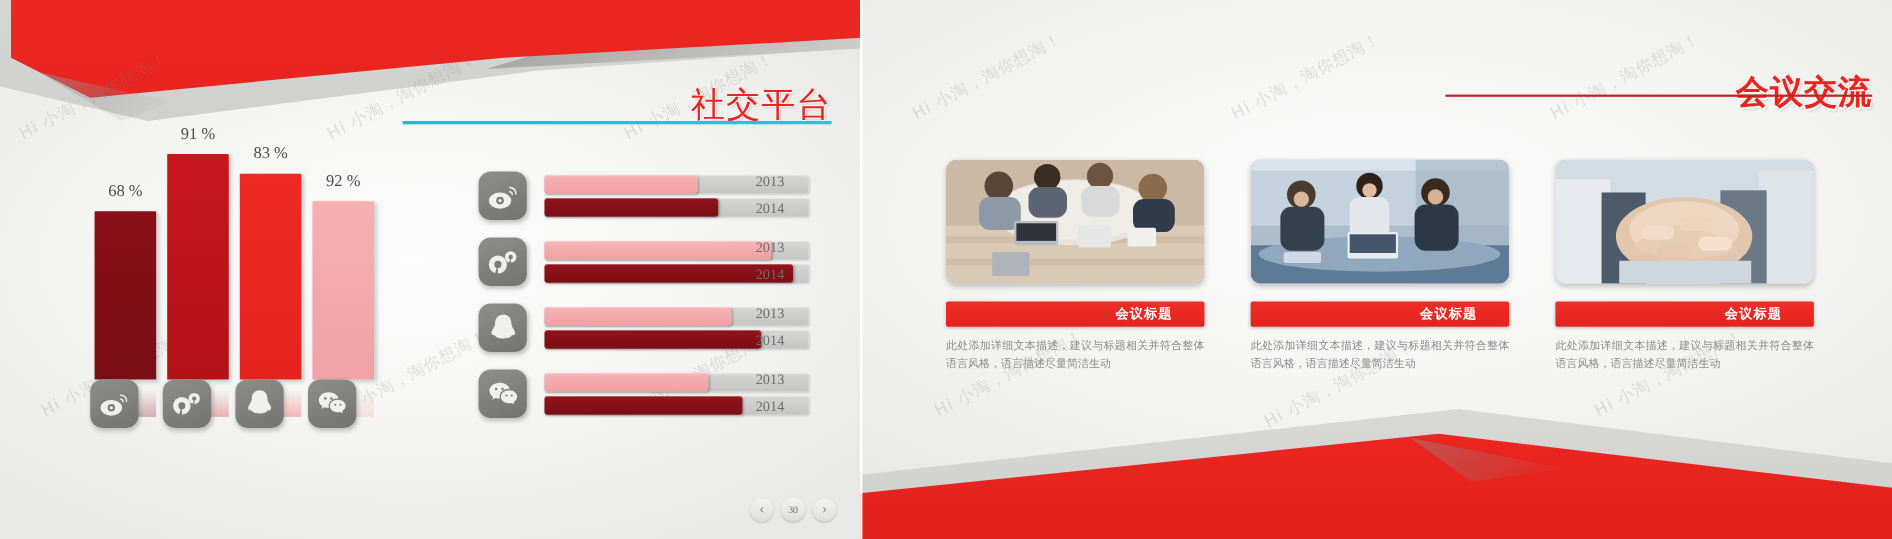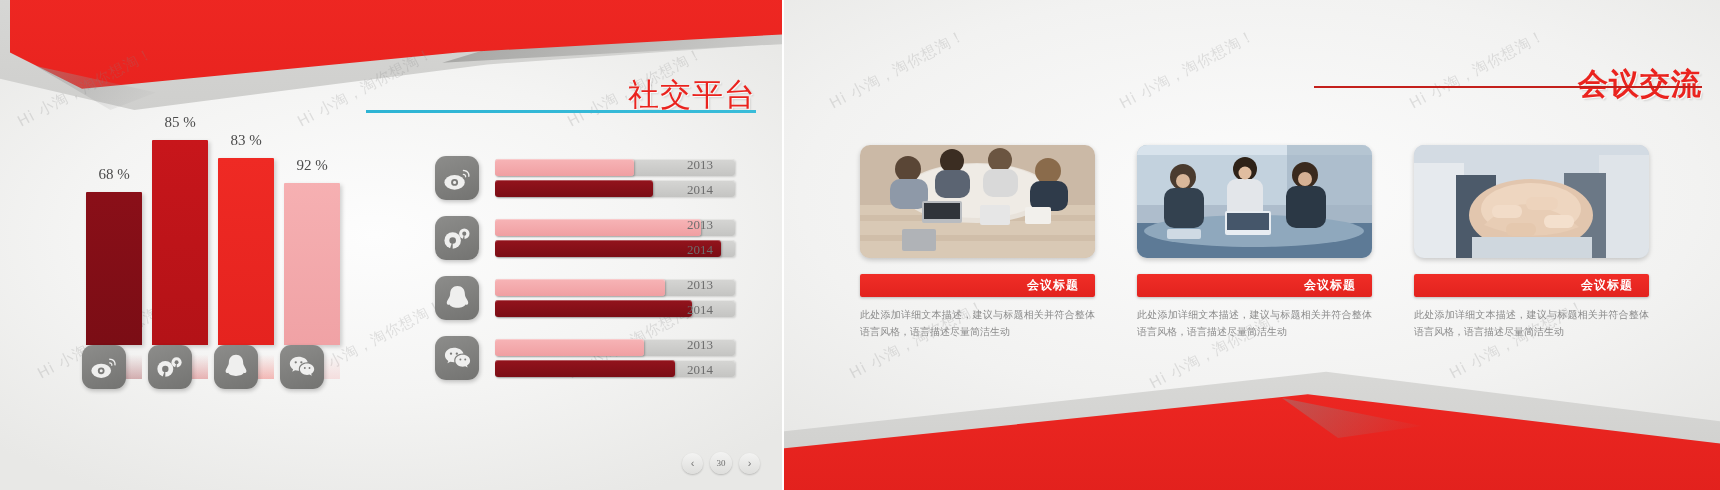--- a/index.html
+++ b/index.html
@@ -107,21 +107,21 @@
      text-shadow: 1px 1px 0 rgba(255,255,255,.85), 2px 2px 2px rgba(0,0,0,.12); margin-top: 20px; }
 
   .cards { position:absolute; left:78px; top:145px; width:790px; display:flex; gap:42px; }
   .card { width:235px; }
   .photo { width:235px; height:113px; border-radius:10px; overflow:hidden;
      box-shadow:0 2px 5px rgba(0,0,0,.2); position:relative; }
   .photo svg { width:100%; height:100%; display:block; }
   .cap { margin-top:16px; height:23px; background:linear-gradient(180deg,#f02d27,#e2231e);
      border-radius:2px; box-shadow:0 1px 3px rgba(0,0,0,.25);
      display:flex; align-items:center; justify-content:flex-end;
-     padding-right:16px; color:#fff; font-size:12px; font-weight:bold;
+     padding-right:29px; color:#fff; font-size:12px; font-weight:bold;
      font-family:"DejaVu Sans", sans-serif; letter-spacing:1px; }
   .body-txt { margin-top:10px; font-size:10px; line-height:1.65; color:#8b8b8b;
      font-family:"DejaVu Sans", sans-serif; text-align:justify; }
 
   .sr-bot-gray { position:absolute; left:0; bottom:-4px; width:938px; height:130px;
      background:linear-gradient(180deg,#d9d9d7,#cdcdcb);
      clip-path: polygon(0% 52%, 58% 6%, 100% 44%, 100% 100%, 0% 100%); }
   .sr-bot-gray2 { position:absolute; left:440px; bottom:-4px; width:500px; height:120px;
      background:linear-gradient(180deg,#a9a9a7,#c3c3c1);
      clip-path: polygon(0% 30%, 100% 58%, 100% 100%, 0% 100%); opacity:.9; }
@@ -159,21 +159,21 @@
 
     <div class="title-left">社交平台</div>
     <div class="title-underline"></div>
 
     <div class="chart">
       <div class="bar-wrap" style="left:26px;">
         <div class="bar-label">68 %</div>
         <div class="bar" style="height:153px; background:linear-gradient(180deg,#8a0f18,#7b0d15); color:#8a0f18;"></div>
       </div>
       <div class="bar-wrap" style="left:92px;">
-        <div class="bar-label">85 %</div>
+        <div class="bar-label">91 %</div>
         <div class="bar" style="height:205px; background:linear-gradient(180deg,#c8161b,#b31217); color:#c8161b;"></div>
       </div>
       <div class="bar-wrap" style="left:158px;">
         <div class="bar-label">83 %</div>
         <div class="bar" style="height:187px; background:linear-gradient(180deg,#ef2a24,#e5231f); color:#ef2a24;"></div>
       </div>
       <div class="bar-wrap" style="left:224px;">
         <div class="bar-label">92 %</div>
         <div class="bar" style="height:162px; background:linear-gradient(180deg,#f6b0b2,#f0a2a5); color:#f4a9ab;"></div>
       </div>

